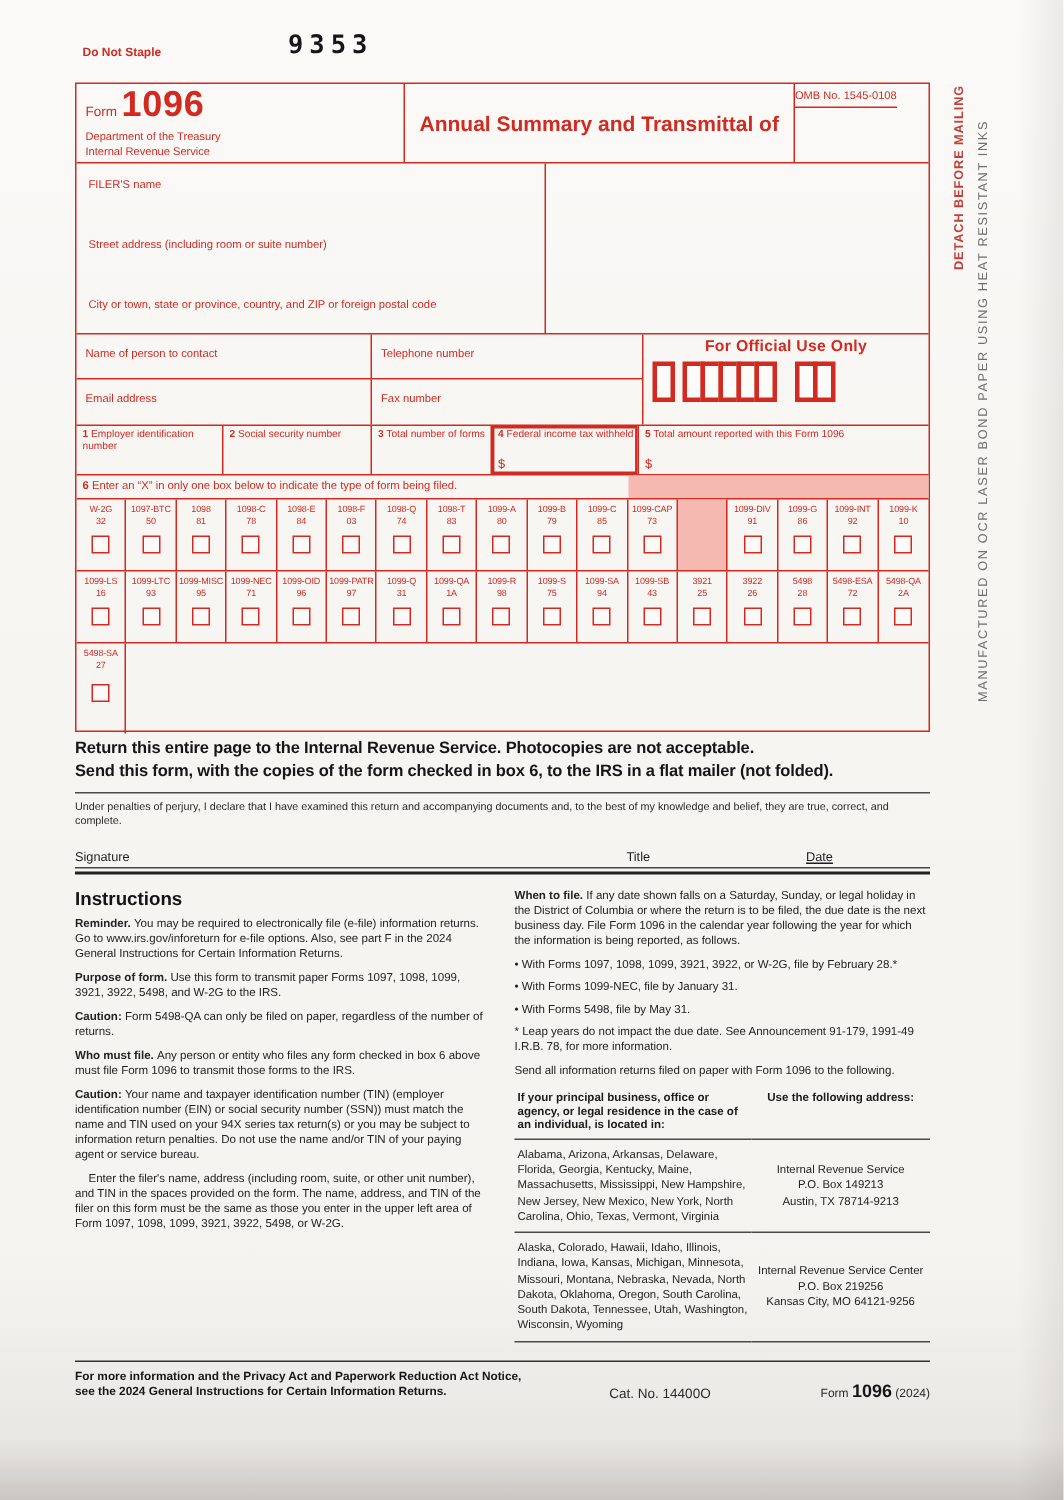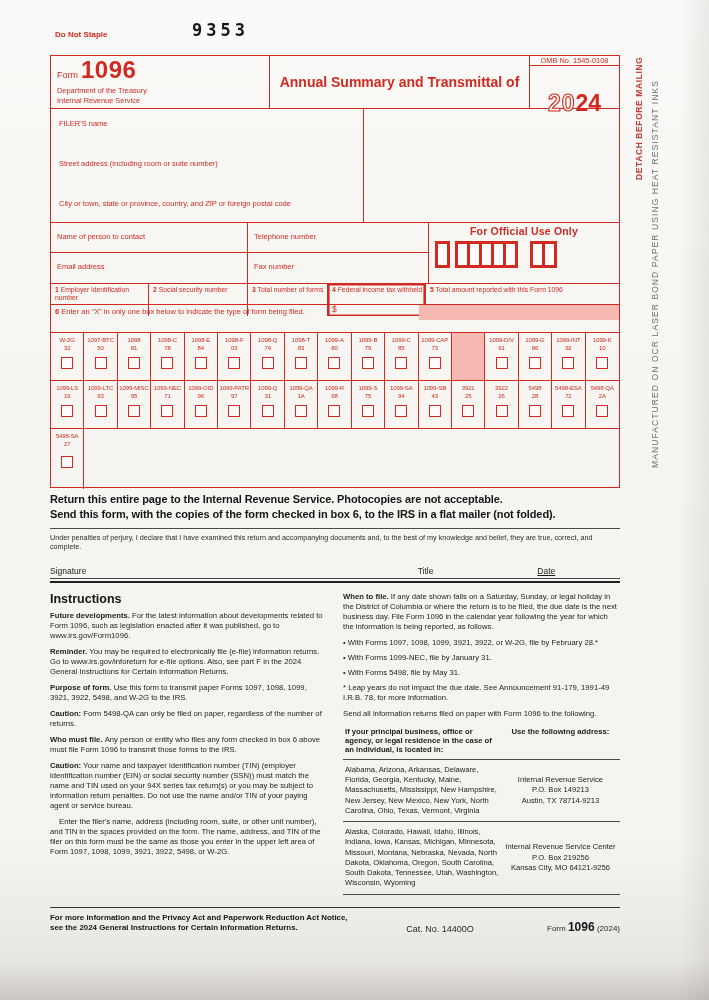--- a/index.html
+++ b/index.html
@@ -29,21 +29,21 @@
   
   .form-main{position:absolute;left:50px;top:55px;width:570px;height:433px;border:1.5px solid var(--red);}
 
   .hdr{position:absolute;top:0;left:0;right:0;height:53px;border-bottom:1.5px solid var(--red);display:flex;}
   .hdr-left{width:219px;border-right:1.5px solid var(--red);padding:3px 6px 0;}
   .form-word{font-size:9px;color:var(--red);}
   .form-no{font-size:24px;font-weight:bold;color:var(--red);margin-left:3px;letter-spacing:0.5px;line-height:0.9;}
   .dept{font-size:7.4px;color:var(--red);line-height:1.3;margin-top:4px;}
   .hdr-title{flex:1;display:flex;flex-direction:column;justify-content:center;text-align:center;
     color:var(--red);font-weight:bold;font-size:14px;line-height:1.35;}
-  .hdr-right{width:90px;border-left:1.5px solid var(--red);display:flex;flex-direction:column;gap:26px;}
+  .hdr-right{width:90px;border-left:1.5px solid var(--red);display:flex;flex-direction:row;gap:26px;}
   .omb{height:16px;border-bottom:1.5px solid var(--red);color:var(--red);font-size:7.4px;
     display:flex;align-items:center;justify-content:center;}
   .year{flex:1;display:flex;align-items:center;justify-content:center;font-weight:bold;font-size:23px;line-height:1;}
   .yr-outline{color:#fbf8f6;-webkit-text-stroke:1.1px var(--red);letter-spacing:1px;}
   .yr-solid{color:var(--red);}
 
   .filer-block{position:absolute;top:53px;left:0;right:0;height:114px;border-bottom:1px solid var(--red);}
   .filer-divider{position:absolute;top:0;bottom:0;left:312px;border-left:1px solid var(--red);}
   .f-row{position:relative;padding:3px 0 0 8px;}
   .f-row.r1{height:40px;}.f-row.r2{height:40px;}.f-row.r3{height:34px;}
@@ -67,21 +67,21 @@
 
   .amount-row{position:absolute;top:227px;left:0;right:0;height:33px;border-top:1px solid var(--red);display:flex;}
   .a-cell{position:relative;border-right:1px solid var(--red);padding:2px 2px 0 4px;
     font-size:6.8px;color:var(--red);line-height:1.2;}
   .a-cell:last-child{border-right:none;flex:1;}
   .a-cell .num{font-weight:bold;}
   .a-cell.w1{width:98px;}.a-cell.w2{width:99px;}.a-cell.w3{width:80px;}.a-cell.w4{width:98px;}
   .a-cell.thick{box-shadow:inset 0 0 0 1.6px var(--red);}
   .dollar{position:absolute;left:4px;bottom:2px;font-size:8.5px;color:var(--red);}
 
-  .box6-row{position:absolute;top:248px;left:0;right:0;height:16px;border-top:1px solid var(--red);}
+  .box6-row{position:absolute;top:260px;left:0;right:0;height:16px;border-top:1px solid var(--red);}
   .box6-pink{position:absolute;top:0;bottom:0;left:368px;right:0;background:var(--pink);}
   .box6-label{position:relative;z-index:1;font-size:7.5px;color:var(--red);padding:2px 0 0 4px;display:block;}
 
   .type-grid{position:absolute;left:0;right:0;display:grid;grid-template-columns:repeat(17,1fr);border-top:1px solid var(--red);}
   #type-row1{top:276px;height:48px;}
   #type-row2{top:324px;height:48px;}
   #type-row3{top:372px;height:61px;}
   .type-cell{border-right:1px solid var(--red);text-align:center;padding-top:3px;position:relative;}
   #type-row1 .type-cell:last-child,#type-row2 .type-cell:last-child{border-right:none;}
   .type-cell.blank{background:var(--pink);}
@@ -142,24 +142,20 @@
         <div class="dept">
           <div>Department of the Treasury</div>
           <div>Internal Revenue Service</div>
         </div>
       </div>
       <div class="hdr-title">
         <div>Annual Summary and Transmittal of</div>
       </div>
       <div class="hdr-right">
         <div class="omb">OMB No. 1545-0108</div>
-        <div class="year">
-          <span class="yr-outline">20</span>
-            <span class="yr-solid">24</span>
-        </div>
       </div>
     </div>
 
     <div class="filer-block">
       <div class="f-row r1">
         <span class="rlabel">FILER'S name</span>
       </div>
       <div class="f-row r2">
         <span class="rlabel">Street address (including room or suite number)</span>
       </div>
@@ -430,21 +426,20 @@
       <span class="s1">Signature</span>
       <span class="s2">Title</span>
       <span class="s3">Date</span>
     </div>
     <div class="rule2"></div>
 
     <div class="instr">
       <div class="col">
         <div class="instr-h">Instructions</div>
         <div id="instr-left-paras">
-            <p><b>Future developments. </b>For the latest information about developments related to Form 1096, such as legislation enacted after it was published, go to www.irs.gov/Form1096.</p>
             <p><b>Reminder. </b>You may be required to electronically file (e-file) information returns. Go to www.irs.gov/inforeturn for e-file options.  Also, see part F in the 2024 General Instructions for Certain Information Returns.</p>
             <p><b>Purpose of form. </b>Use this form to transmit paper Forms 1097, 1098, 1099, 3921, 3922, 5498, and W-2G to the IRS.</p>
             <p><b>Caution: </b>Form 5498-QA can only be filed on paper, regardless of the number of returns.</p>
             <p><b>Who must file. </b>Any person or entity who files any form checked in box 6 above must file Form 1096 to transmit those forms to the IRS.</p>
             <p><b>Caution: </b>Your name and taxpayer identification number (TIN) (employer identification number (EIN) or social security number (SSN)) must match the name and TIN used on your 94X series tax return(s) or you may be subject to information return penalties. Do not use the name and/or TIN of your paying agent or service bureau.</p>
             <p class="indent">Enter the filer's name, address (including room, suite, or other unit number), and TIN in the spaces provided on the form. The name, address, and TIN of the filer on this form must be the same as those you enter in the upper left area of Form 1097, 1098, 1099, 3921, 3922, 5498, or W-2G.</p>
           </div>
       </div>
       <div class="col">
         <p>

